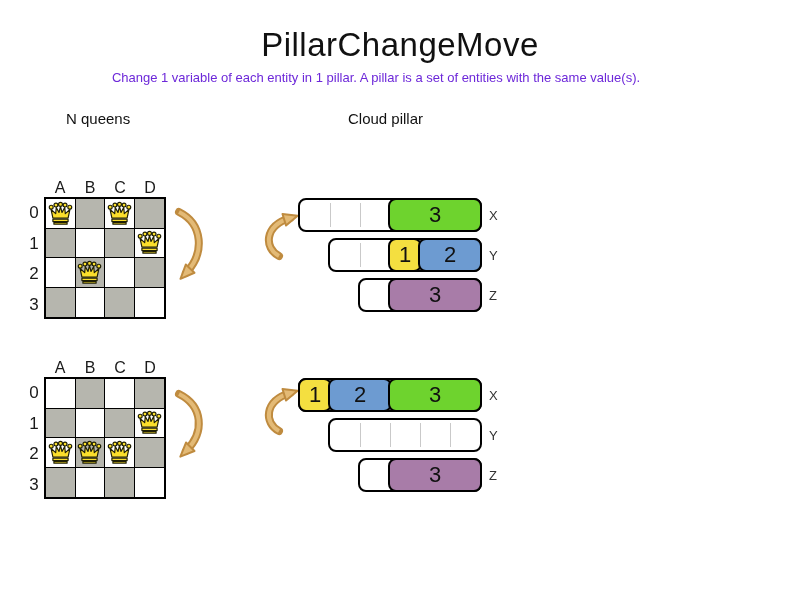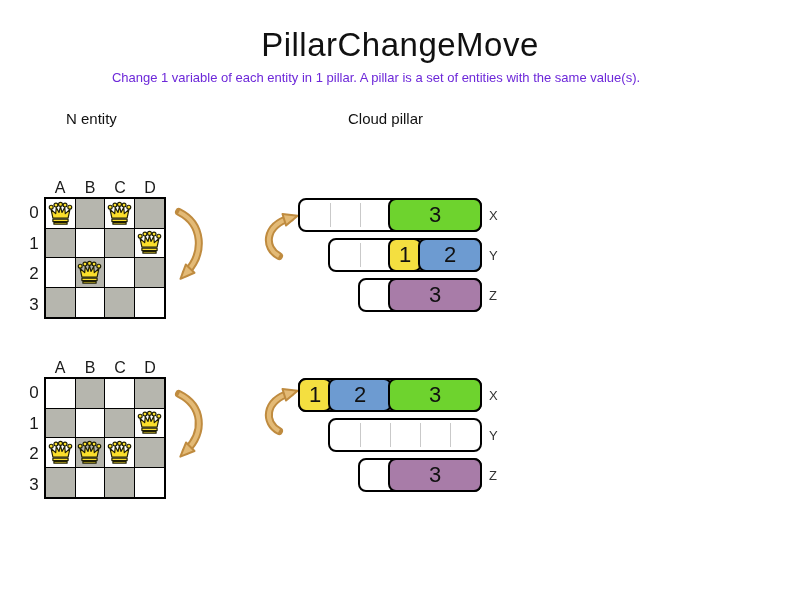--- a/index.html
+++ b/index.html
@@ -40,21 +40,21 @@
   .res-label { position:absolute; font-size:13px; color:#333; }
 
   .arrow-svg { position:absolute; overflow:visible; }
 </style>
 </head>
 <body>
 
 <div id="page">
   <div class="title">PillarChangeMove</div>
   <div class="subtitle">Change 1 variable of each entity in 1 pillar. A pillar is a set of entities with the same value(s).</div>
-  <div class="section-label" id="nq-label">N entity</div>
+  <div class="section-label" id="nq-label">N queens</div>
   <div class="section-label" id="cb-label">Cloud pillar</div>
 
   <svg class="arrow-svg" style="left:170px;top:205px" width="42" height="85">
     <defs>
       <marker id="ah1" markerUnits="userSpaceOnUse" markerWidth="18" markerHeight="16" refX="8" refY="8" orient="auto">
         <path d="M2,2 L16,8 L2,14 Z" class="ah" fill="#e3ba76" stroke="#bf8b3f" stroke-width="2" stroke-linejoin="round"></path>
       </marker>
     </defs>
     <path class="arrow-under" d="M9,7 C33,19 35,48 16,68" fill="none" stroke-width="8" stroke-linecap="round" stroke="#bf8b3f"></path>
     <path class="arrow-over" d="M9,7 C33,19 35,48 16,68" fill="none" stroke-width="4" marker-end="url(#ah1)" stroke="#e3ba76"></path>

